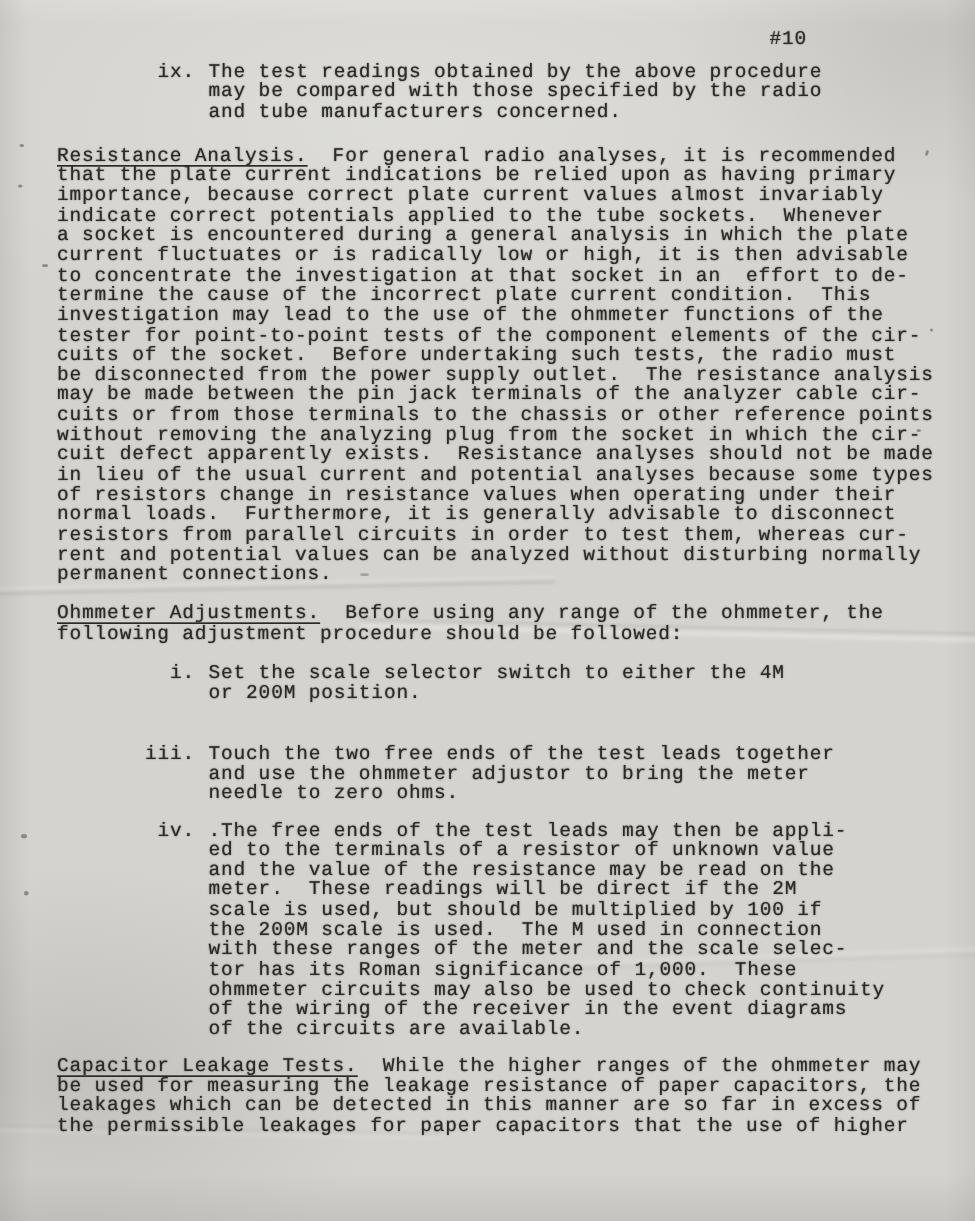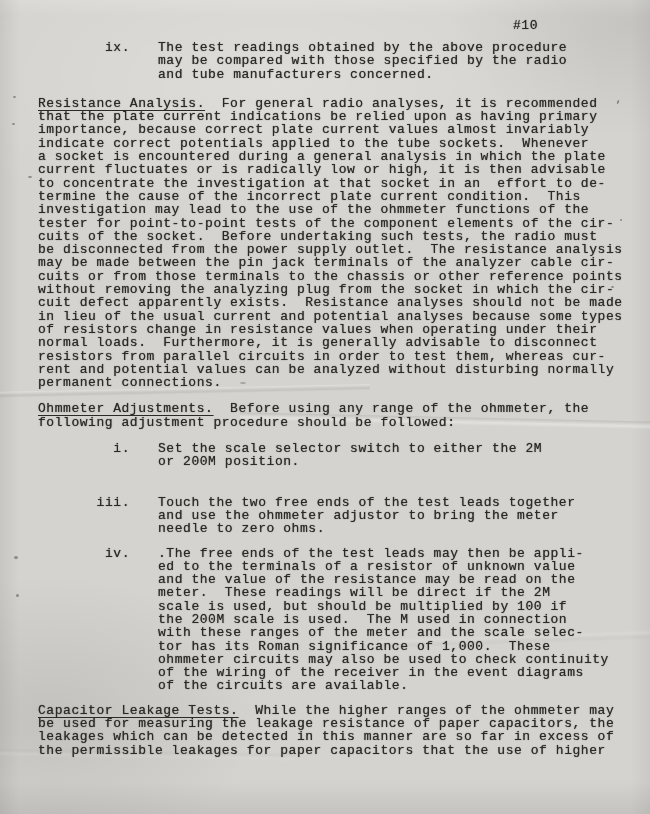--- a/index.html
+++ b/index.html
@@ -29,21 +29,21 @@
     background:linear-gradient(180deg, rgba(255,255,255,0.25), rgba(96,94,88,0.10)); filter:blur(1px); }
   .crease-d { left:-5px; top:752px; width:300px; height:5px; transform:rotate(1deg);
     background:linear-gradient(180deg, rgba(96,94,88,0.10), rgba(255,255,255,0.22)); filter:blur(1px); }
   .speck { position:absolute; background:rgba(55,52,48,0.45); border-radius:50%; pointer-events:none; }
 
   .page-number { position:absolute; left:513px; top:19px; }
 
   .content { position:absolute; left:38px; top:0; width:592px; }
   .para { margin:0; white-space:pre-wrap; }
   .heading { text-decoration:underline; text-decoration-thickness:1.4px; text-underline-offset:2.5px;text-align:right; }
-  .item { display:grid; grid-template-columns:92px 1fr; column-gap:28px; }
+  .item { display:grid; grid-template-columns:92px 1fr; column-gap:9px; }
   .item .num { text-align:right; }
   .item .itext { white-space:pre-wrap; }
 </style>
 </head>
 <body>
 
 <div style="position:absolute;inset:0;border-radius:19px;">
 
   <div class="vignette"></div>
   <div class="crease crease-a"></div>
@@ -92,21 +92,21 @@
 normal loads.  Furthermore, it is generally advisable to disconnect
 resistors from parallel circuits in order to test them, whereas cur-
 rent and potential values can be analyzed without disturbing normally
 permanent connections.</span></p>
 
     <p class="para" style="margin-top:13px;"><span class="heading">Ohmmeter Adjustments.</span><span>  Before using any range of the ohmmeter, the
 following adjustment procedure should be followed:</span></p>
 
     <div class="item" style="margin-top:13px;">
       <span class="num">i.</span>
-      <span class="itext">Set the scale selector switch to either the 2M
+      <span class="itext">Set the scale selector switch to either the 4M
 or 200M position.</span>
     </div>
 
     <div class="item" style="margin-top:14px;">
     </div>
 
     <div class="item" style="margin-top:13px;font-family:Liberation Mono, monospace;">
       <span class="num">iii.</span>
       <span class="itext">Touch the two free ends of the test leads together
 and use the ohmmeter adjustor to bring the meter

